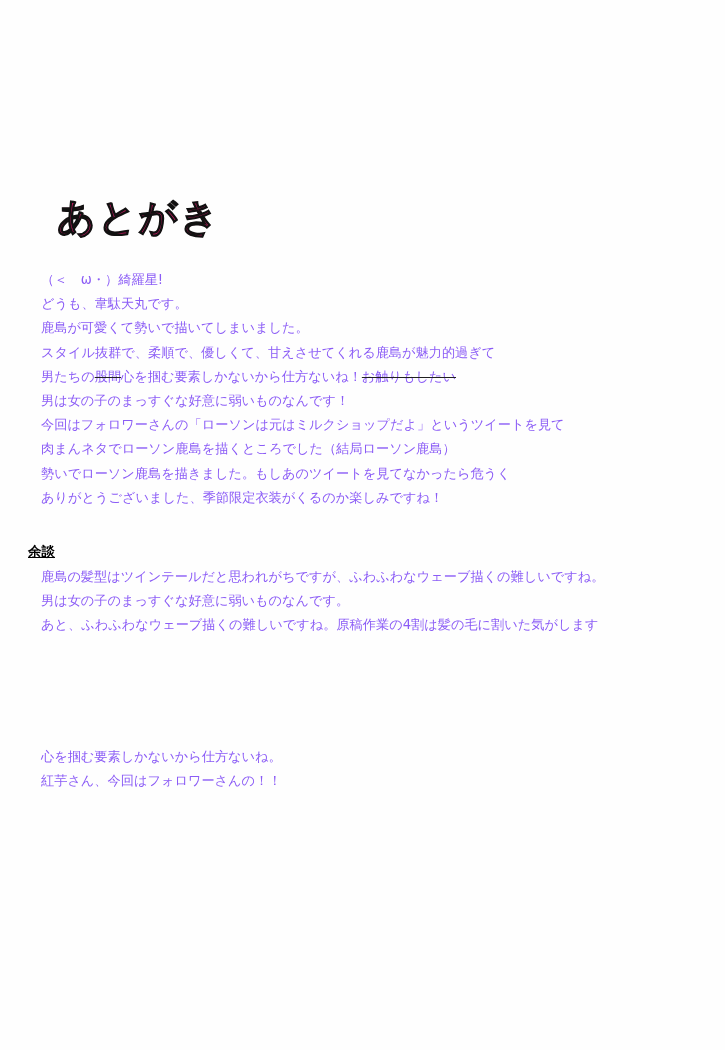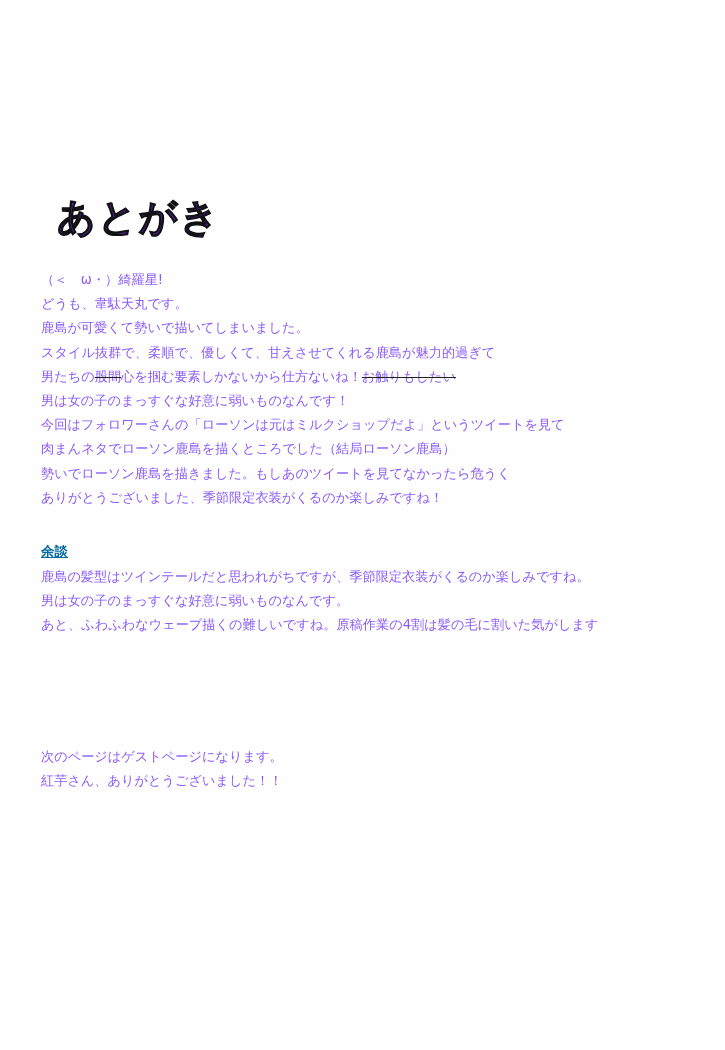--- a/index.html
+++ b/index.html
@@ -26,41 +26,41 @@
     top: 0;
     width: 725px;
   }
   .title {
     position: absolute;
     left: 57px;
     top: 192px;
     font-size: 38px;
     font-weight: 900;
     letter-spacing: 2px;
-    color: #6d28d9;
+    color: #be185d;
     font-family: "DejaVu Sans", "Liberation Sans", sans-serif;
     -webkit-text-stroke: 1.1px #111111;
   }
   .body-block {
     position: absolute;
     left: 41px;
     width: 650px;
     font-size: 13.2px;
     line-height: 24.2px;
     color: #8b5cf6;
     font-family: "DejaVu Sans", "Liberation Sans", sans-serif;
   }
   .block-main { top: 268px; }
   .block-yodan-head {
     position: absolute;
-    left: 41px;
+    left: 28px;
     top: 543px;
     font-size: 13.5px;
     font-weight: bold;
-    color: #0369a1;
+    color: #000000;
     text-decoration: underline;
   }
   .block-yodan { top: 565px; }
   .block-tail { top: 745px; }
   .line {
     white-space: pre;
   }
   .strike {
     text-decoration: line-through;
     text-decoration-thickness: 1.3px;
@@ -85,24 +85,24 @@
       <div class="line">男は女の子のまっすぐな好意に弱いものなんです！</div>
       <div class="line">今回はフォロワーさんの「ローソンは元はミルクショップだよ」というツイートを見て</div>
       <div class="line">肉まんネタでローソン鹿島を描くところでした（結局ローソン鹿島）</div>
       <div class="line">勢いでローソン鹿島を描きました。もしあのツイートを見てなかったら危うく</div>
       <div class="line">ありがとうございました、季節限定衣装がくるのか楽しみですね！</div>
     </div>
 
     <div class="block-yodan-head">余談</div>
 
     <div class="body-block block-yodan">
-      <div class="line">鹿島の髪型はツインテールだと思われがちですが、季節限定衣装がくるのか楽しみですね。</div>
+      <div class="line">鹿島の髪型はツインテールだと思われがちですが、ふわふわなウェーブ描くの難しいですね。</div>
       <div class="line">男は女の子のまっすぐな好意に弱いものなんです。</div>
       <div class="line">あと、ふわふわなウェーブ描くの難しいですね。原稿作業の4割は髪の毛に割いた気がします</div>
     </div>
 
     <div class="body-block block-tail">
-      <div class="line">次のページはゲストページになります。</div>
-      <div class="line">紅芋さん、ありがとうございました！！</div>
+      <div class="line">心を掴む要素しかないから仕方ないね。</div>
+      <div class="line">紅芋さん、今回はフォロワーさんの！！</div>
     </div>
 
   </div>
 </div>
 
 </body></html>

